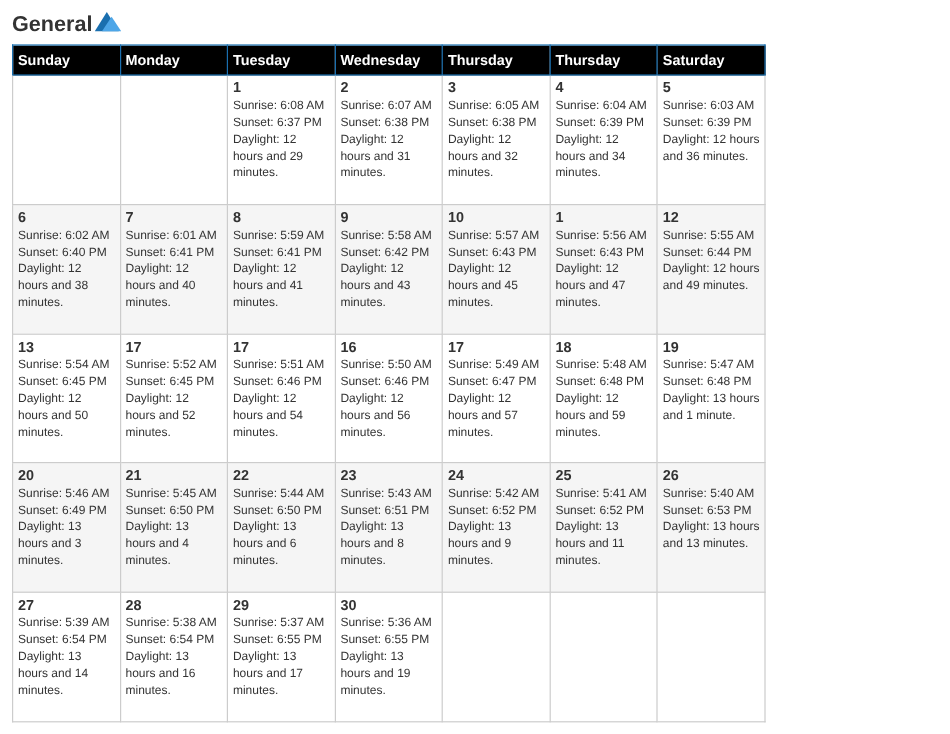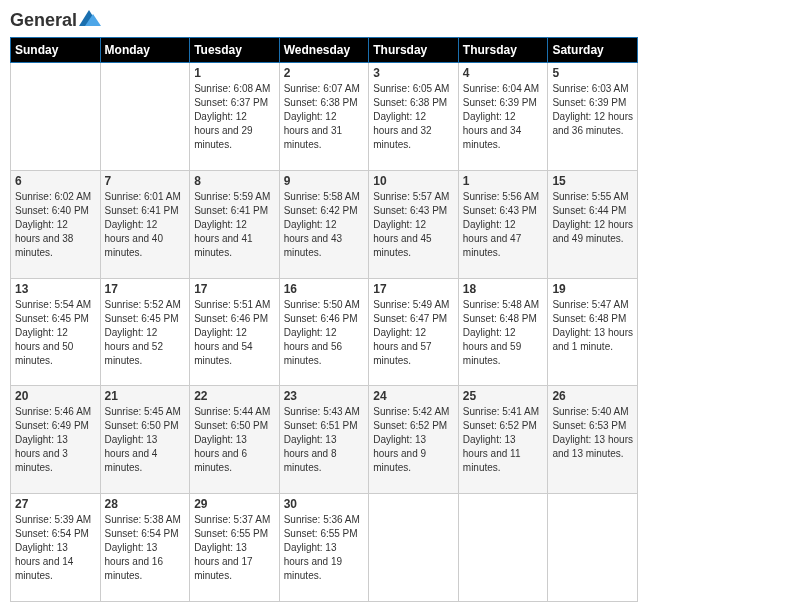--- a/index.html
+++ b/index.html
@@ -161,21 +161,21 @@
           </td>
           <td>
             <span class="day-number">10</span>
             <div class="cell-info">Sunrise: 5:57 AM<br>Sunset: 6:43 PM<br>Daylight: 12 hours and 45 minutes.</div>
           </td>
           <td>
             <span class="day-number">1</span>
             <div class="cell-info">Sunrise: 5:56 AM<br>Sunset: 6:43 PM<br>Daylight: 12 hours and 47 minutes.</div>
           </td>
           <td>
-            <span class="day-number">15</span>
+            <span class="day-number">12</span>
             <div class="cell-info">Sunrise: 5:55 AM<br>Sunset: 6:44 PM<br>Daylight: 12 hours and 49 minutes.</div>
           </td>
         </tr>
         <tr>
           <td>
             <span class="day-number">13</span>
             <div class="cell-info">Sunrise: 5:54 AM<br>Sunset: 6:45 PM<br>Daylight: 12 hours and 50 minutes.</div>
           </td>
           <td>
             <span class="day-number">17</span>

